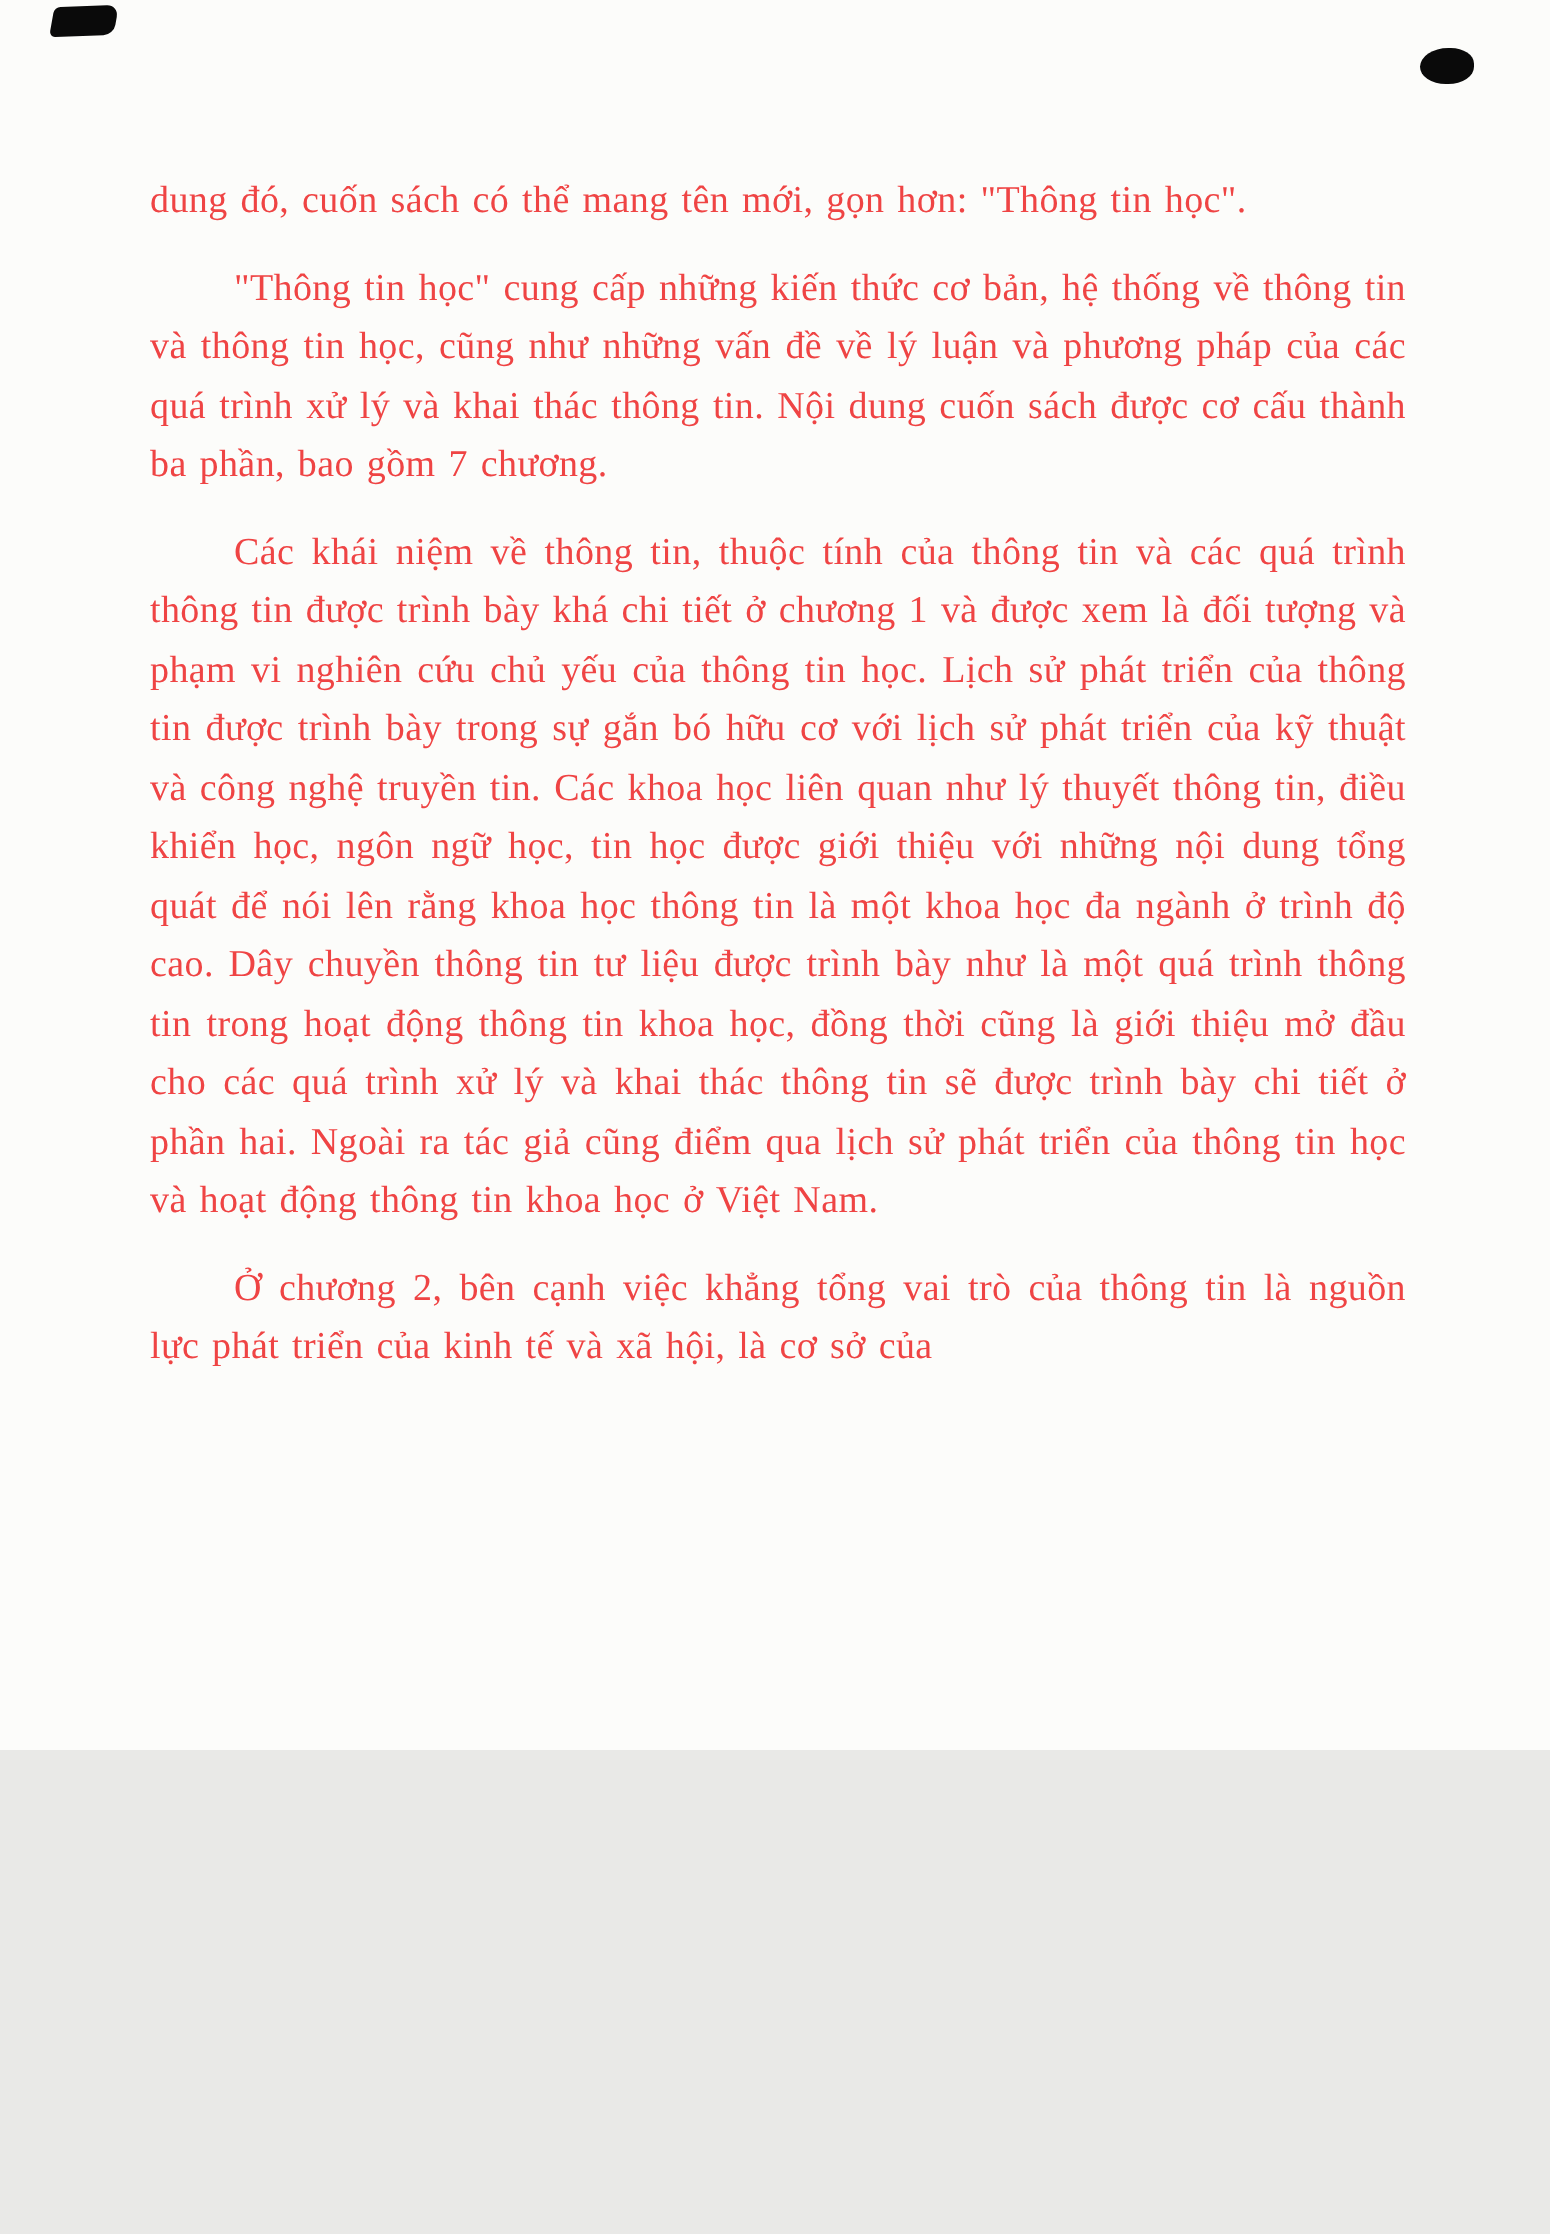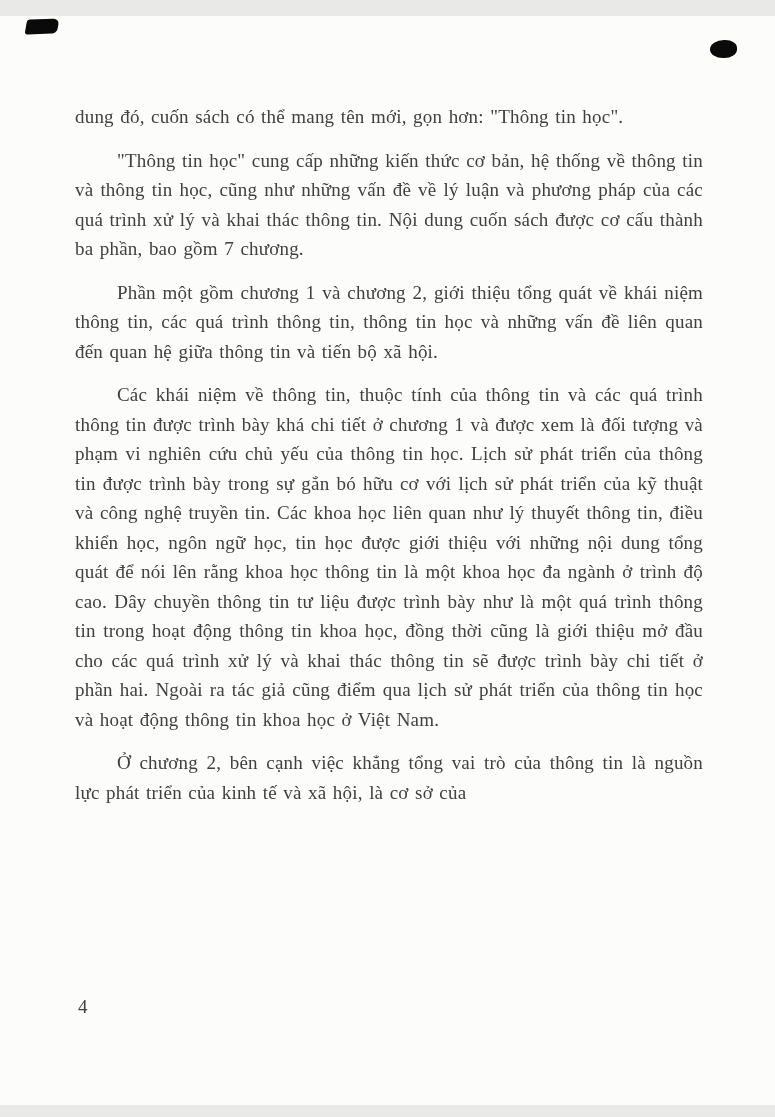--- a/index.html
+++ b/index.html
@@ -3,26 +3,26 @@
 <meta charset="utf-8">
 <style>
   html, body {
     margin: 0;
     padding: 0;
     background: #e9e9e7;
   }
   .page {
     position: relative;
     width: 775px;
-    height: 1089px;
-    margin: 16px auto;
+    height: 875px;
+    margin: 0 auto;
     background: #fcfcfa;
     overflow: hidden;
     font-family: "Liberation Serif", "DejaVu Serif", serif;
-    color: #404040;
+    color: #ef4444;
   }
   .text-block {
     position: absolute;
     left: 75px;
     right: 72px;
     top: 86px;
   }
   .para {
     margin: 0 0 14px 0;
     font-size: 19px;
@@ -65,20 +65,19 @@
 <body>
 
 <div class="page">
 
   <span class="artifact top-left"></span>
   <span class="artifact top-right"></span>
 
   <div class="text-block">
     <p class="para">dung đó, cuốn sách có thể mang tên mới, gọn hơn: "Thông tin học".</p>
     <p class="para indent">"Thông tin học" cung cấp những kiến thức cơ bản, hệ thống về thông tin và thông tin học, cũng như những vấn đề về lý luận và phương pháp của các quá trình xử lý và khai thác thông tin. Nội dung cuốn sách được cơ cấu thành ba phần, bao gồm 7 chương.</p>
-    <p class="para indent">Phần một gồm chương 1 và chương 2, giới thiệu tổng quát về khái niệm thông tin, các quá trình thông tin, thông tin học và những vấn đề liên quan đến quan hệ giữa thông tin và tiến bộ xã hội.</p>
     <p class="para indent">Các khái niệm về thông tin, thuộc tính của thông tin và các quá trình thông tin được trình bày khá chi tiết ở chương 1 và được xem là đối tượng và phạm vi nghiên cứu chủ yếu của thông tin học. Lịch sử phát triển của thông tin được trình bày trong sự gắn bó hữu cơ với lịch sử phát triển của kỹ thuật và công nghệ truyền tin. Các khoa học liên quan như lý thuyết thông tin, điều khiển học, ngôn ngữ học, tin học được giới thiệu với những nội dung tổng quát để nói lên rằng khoa học thông tin là một khoa học đa ngành ở trình độ cao. Dây chuyền thông tin tư liệu được trình bày như là một quá trình thông tin trong hoạt động thông tin khoa học, đồng thời cũng là giới thiệu mở đầu cho các quá trình xử lý và khai thác thông tin sẽ được trình bày chi tiết ở phần hai. Ngoài ra tác giả cũng điểm qua lịch sử phát triển của thông tin học và hoạt động thông tin khoa học ở Việt Nam.</p>
     <p class="para indent">Ở chương 2, bên cạnh việc khẳng tổng vai trò của thông tin là nguồn lực phát triển của kinh tế và xã hội, là cơ sở của</p>
   </div>
 
   <div class="page-number">4</div>
 
 </div>
 
 </body></html>

